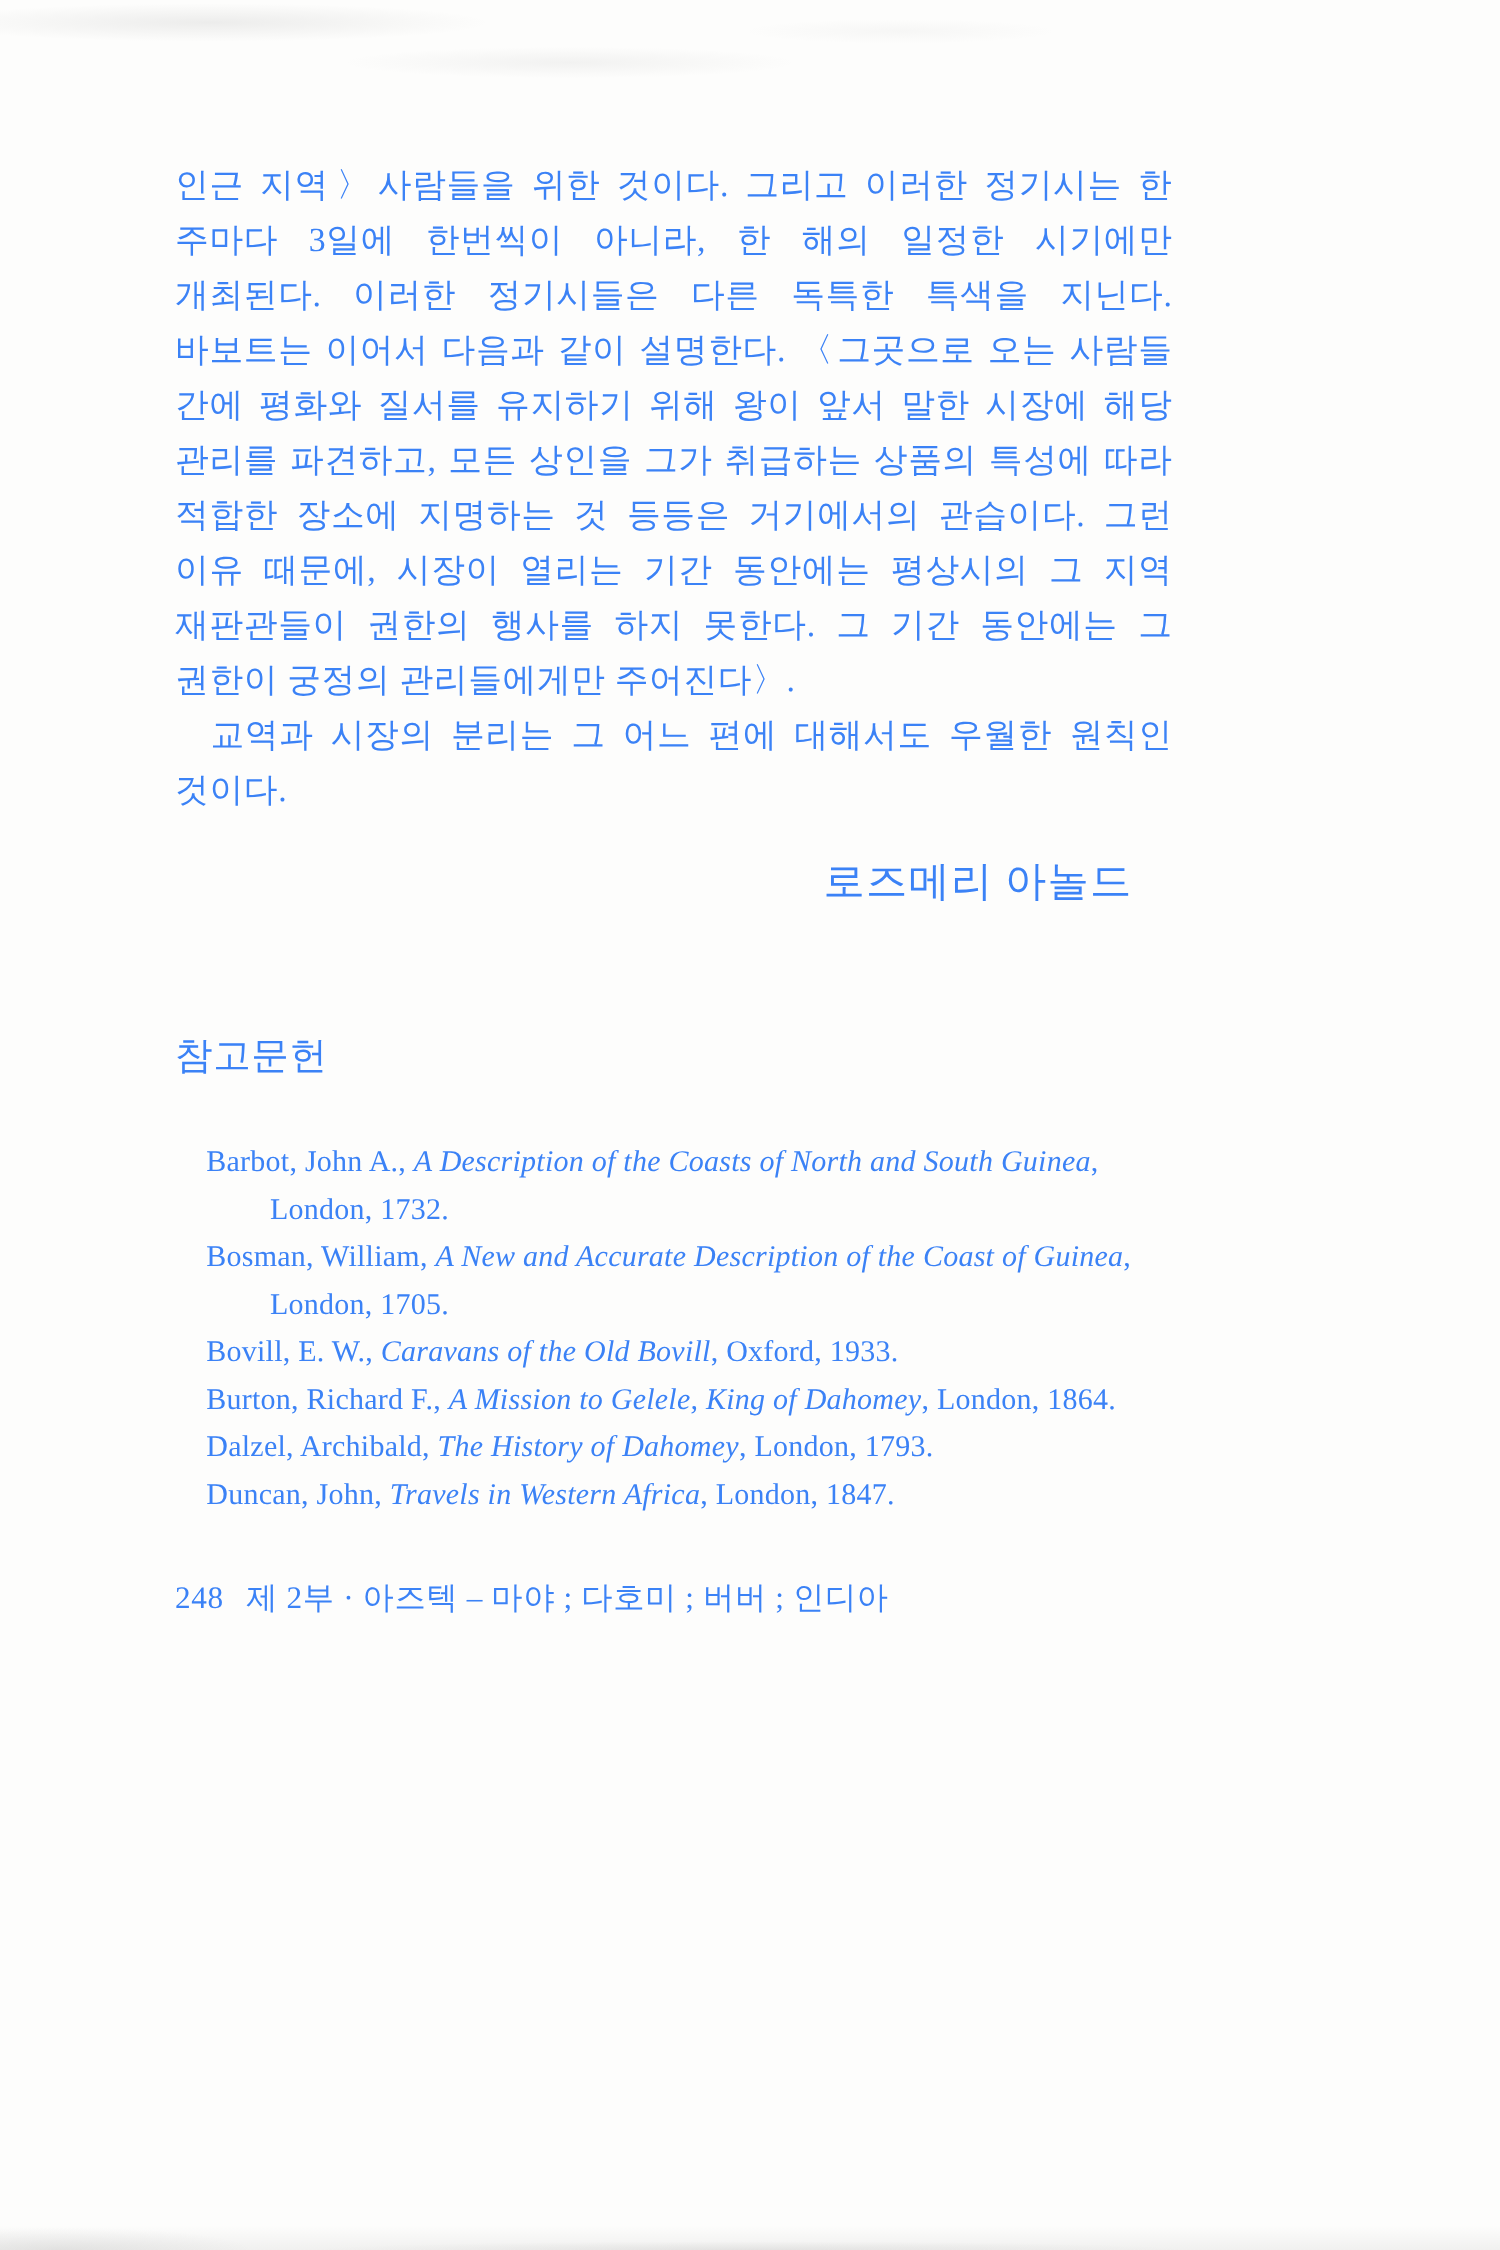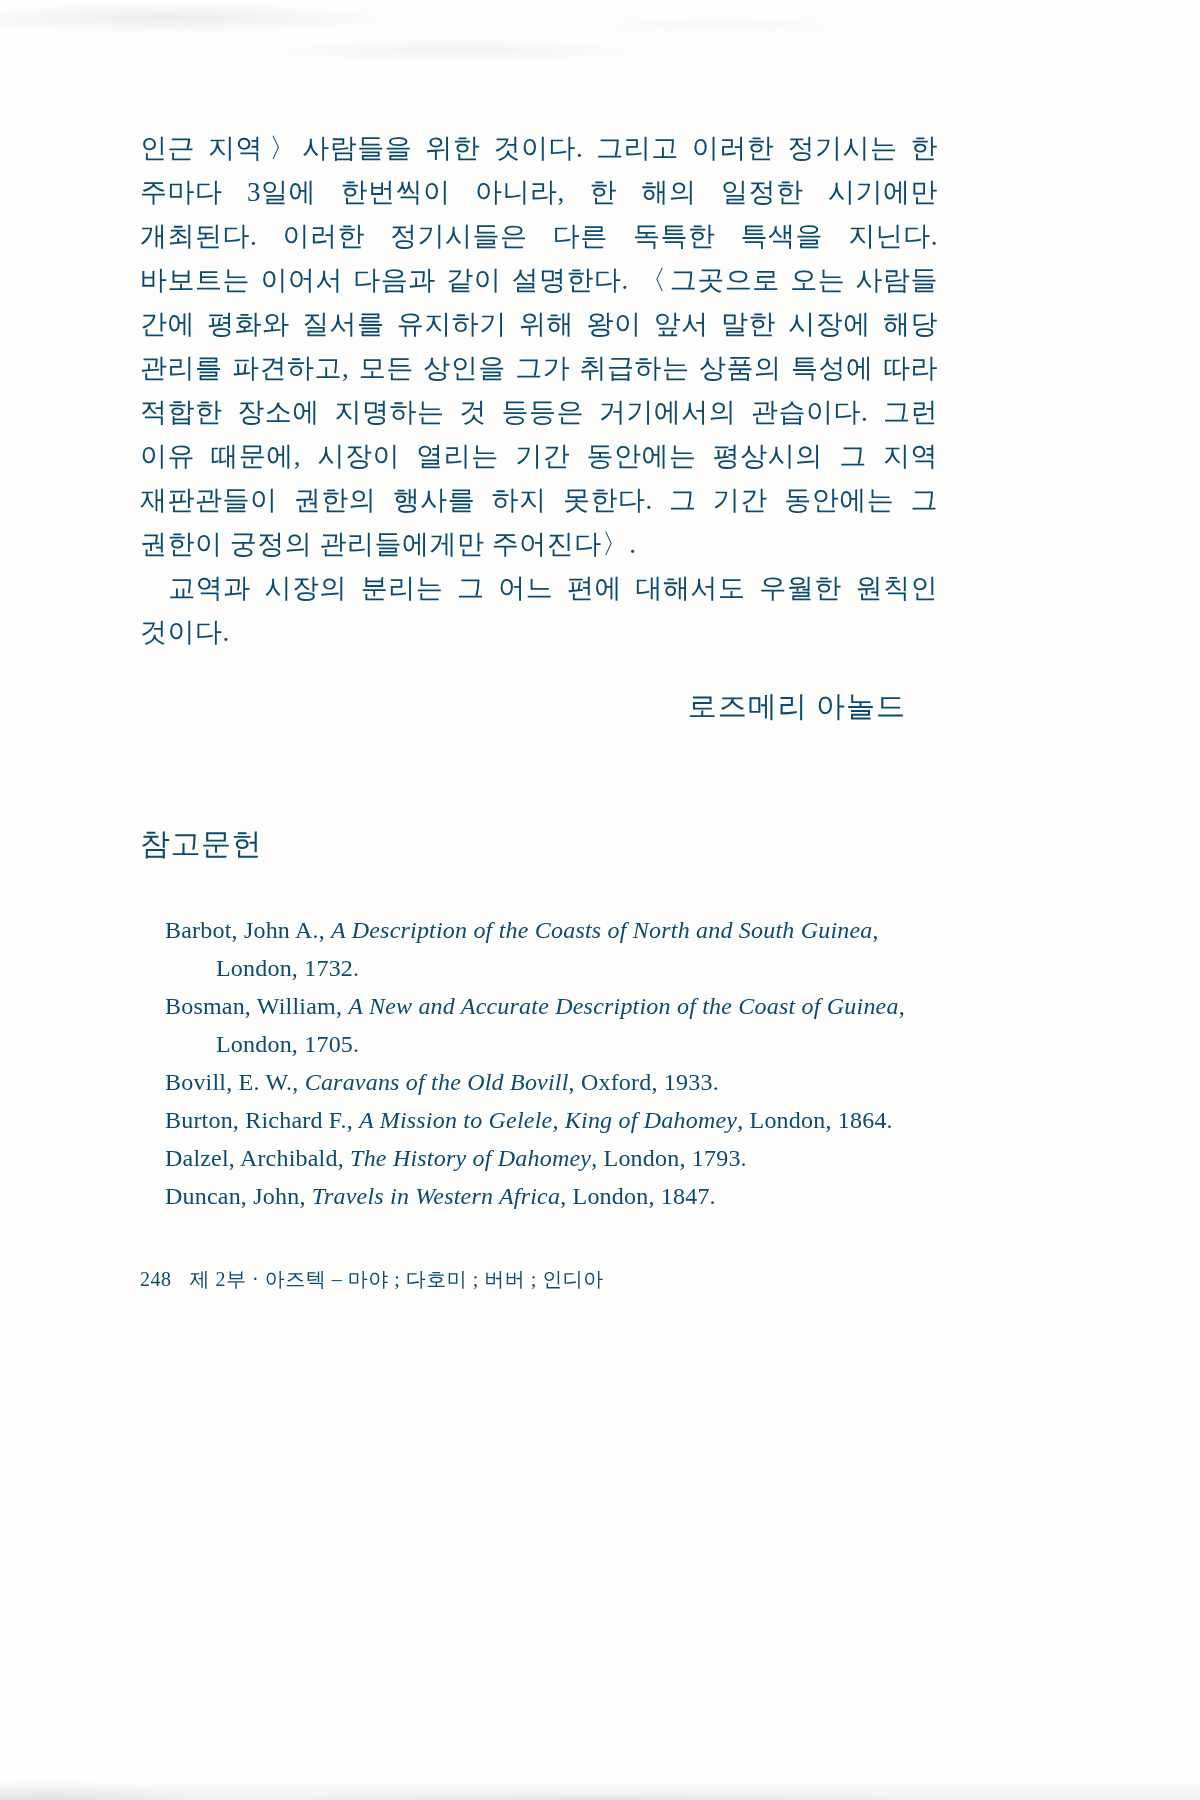--- a/index.html
+++ b/index.html
@@ -7,21 +7,21 @@
     padding: 0;
     background: #ffffff;
   }
   .page {
     position: relative;
     width: 1200px;
     height: 1800px;
     background: #fdfdfc;
     overflow: hidden;
     font-family: "Liberation Serif", "DejaVu Serif", serif;
-    color: #0c4a6e;
+    color: #3b82f6;
   }
   
   .scan-top {
     position: absolute;
     top: 0; left: 0; right: 0;
     height: 80px;
     background:
       radial-gradient(ellipse 320px 22px at 14% 18px, rgba(90,90,90,0.10), transparent 70%),
       radial-gradient(ellipse 260px 18px at 38% 50px, rgba(110,110,110,0.08), transparent 70%),
       radial-gradient(ellipse 180px 14px at 60% 25px, rgba(120,120,120,0.05), transparent 70%);
@@ -52,21 +52,21 @@
     letter-spacing: 0.5px;
     word-break: keep-all;
   }
   .body-para.indent {
     text-indent: 1.05em;
   }
   .signature {
     margin-top: 30px;
     padding-right: 32px;
     text-align: right;
-    font-size: 29px;
+    font-size: 33px;
     line-height: 44px;
     letter-spacing: 1px;
   }
   .ref-heading {
     margin-top: 96px;
     font-size: 30px;
     font-family: "Liberation Sans", "DejaVu Sans", sans-serif;
     font-weight: 500;
     letter-spacing: 0.5px;
   }
@@ -78,21 +78,21 @@
     text-indent: -51px;
     font-size: 24px;
     line-height: 38px;
     letter-spacing: 0.2px;
   }
   .ref-entry .italic {
     font-style: italic;
   }
   .footer {
     margin-top: 48px;
-    font-size: 20px;
+    font-size: 25px;
     line-height: 32px;
     letter-spacing: 0.5px;
   }
   .footer .page-number {
     margin-right: 18px;
   }
 </style>
 </head>
 <body>
 

